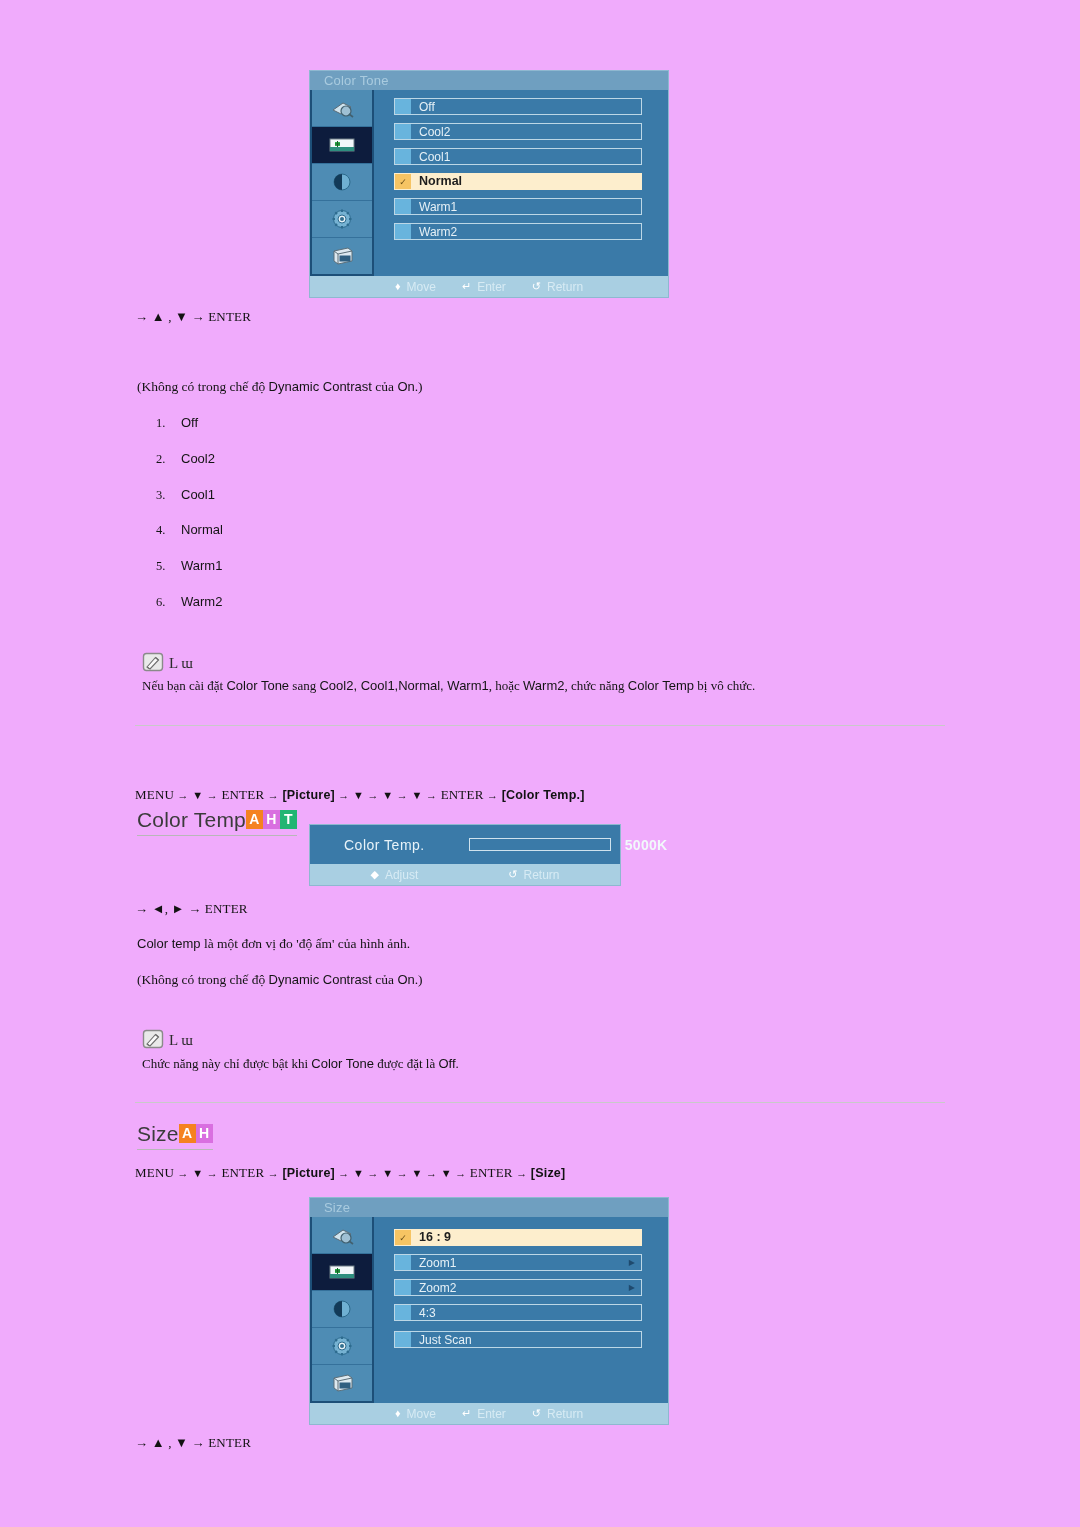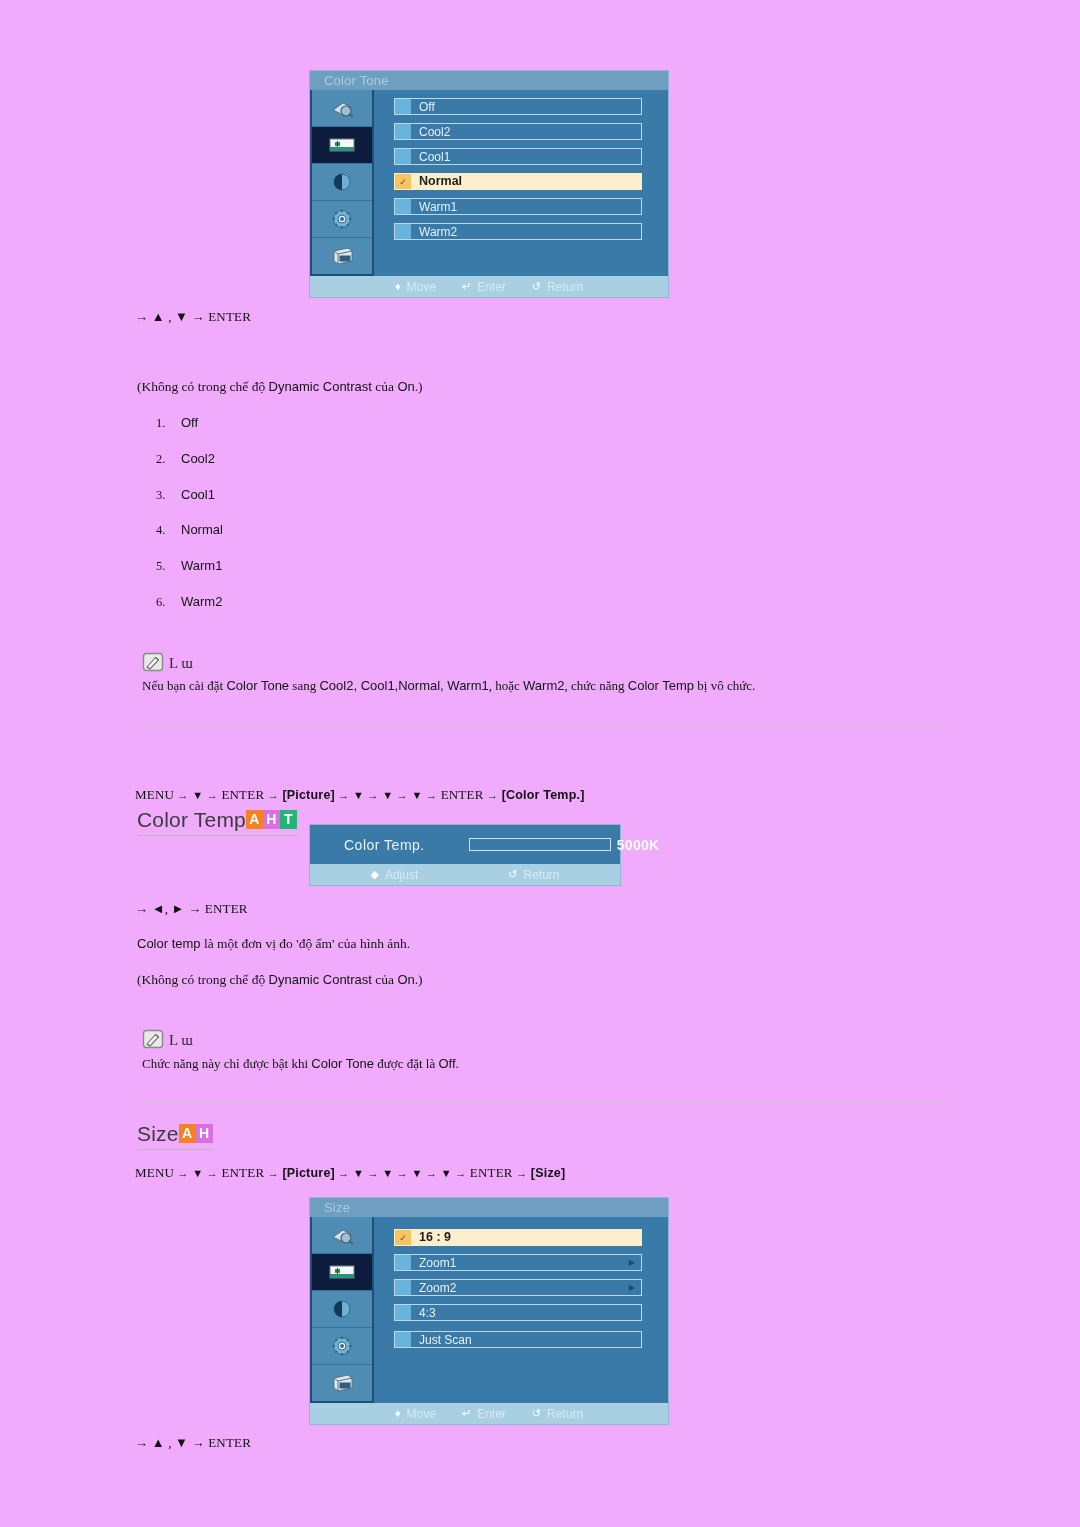--- a/index.html
+++ b/index.html
@@ -158,21 +158,21 @@
     flex: 0 0 142px;
     height: 13px;
     border: 1px solid #cfe3ee;
     margin-left: 44px;
     background: #3a7aa8;
     box-sizing: border-box;
   }
   .osd-slider-value {
     font-size: 14px;
     color: #f2f8fb;
-    margin-left: 6px;
+    margin-left: 14px;
     font-weight: 600;
     letter-spacing: .3px;
   }
 
   
   .txt {
     position: absolute;
     font-family: "Liberation Serif", serif;
     font-size: 13.5px;
     color: #141414;

